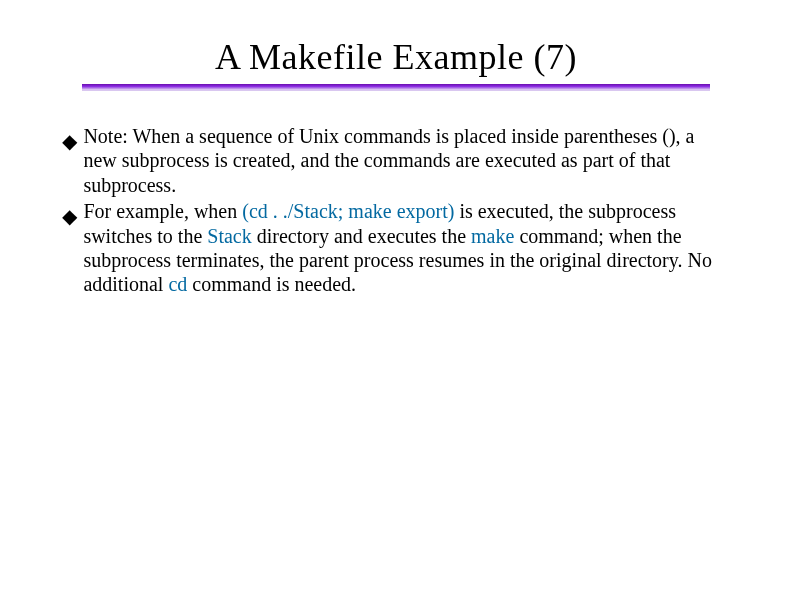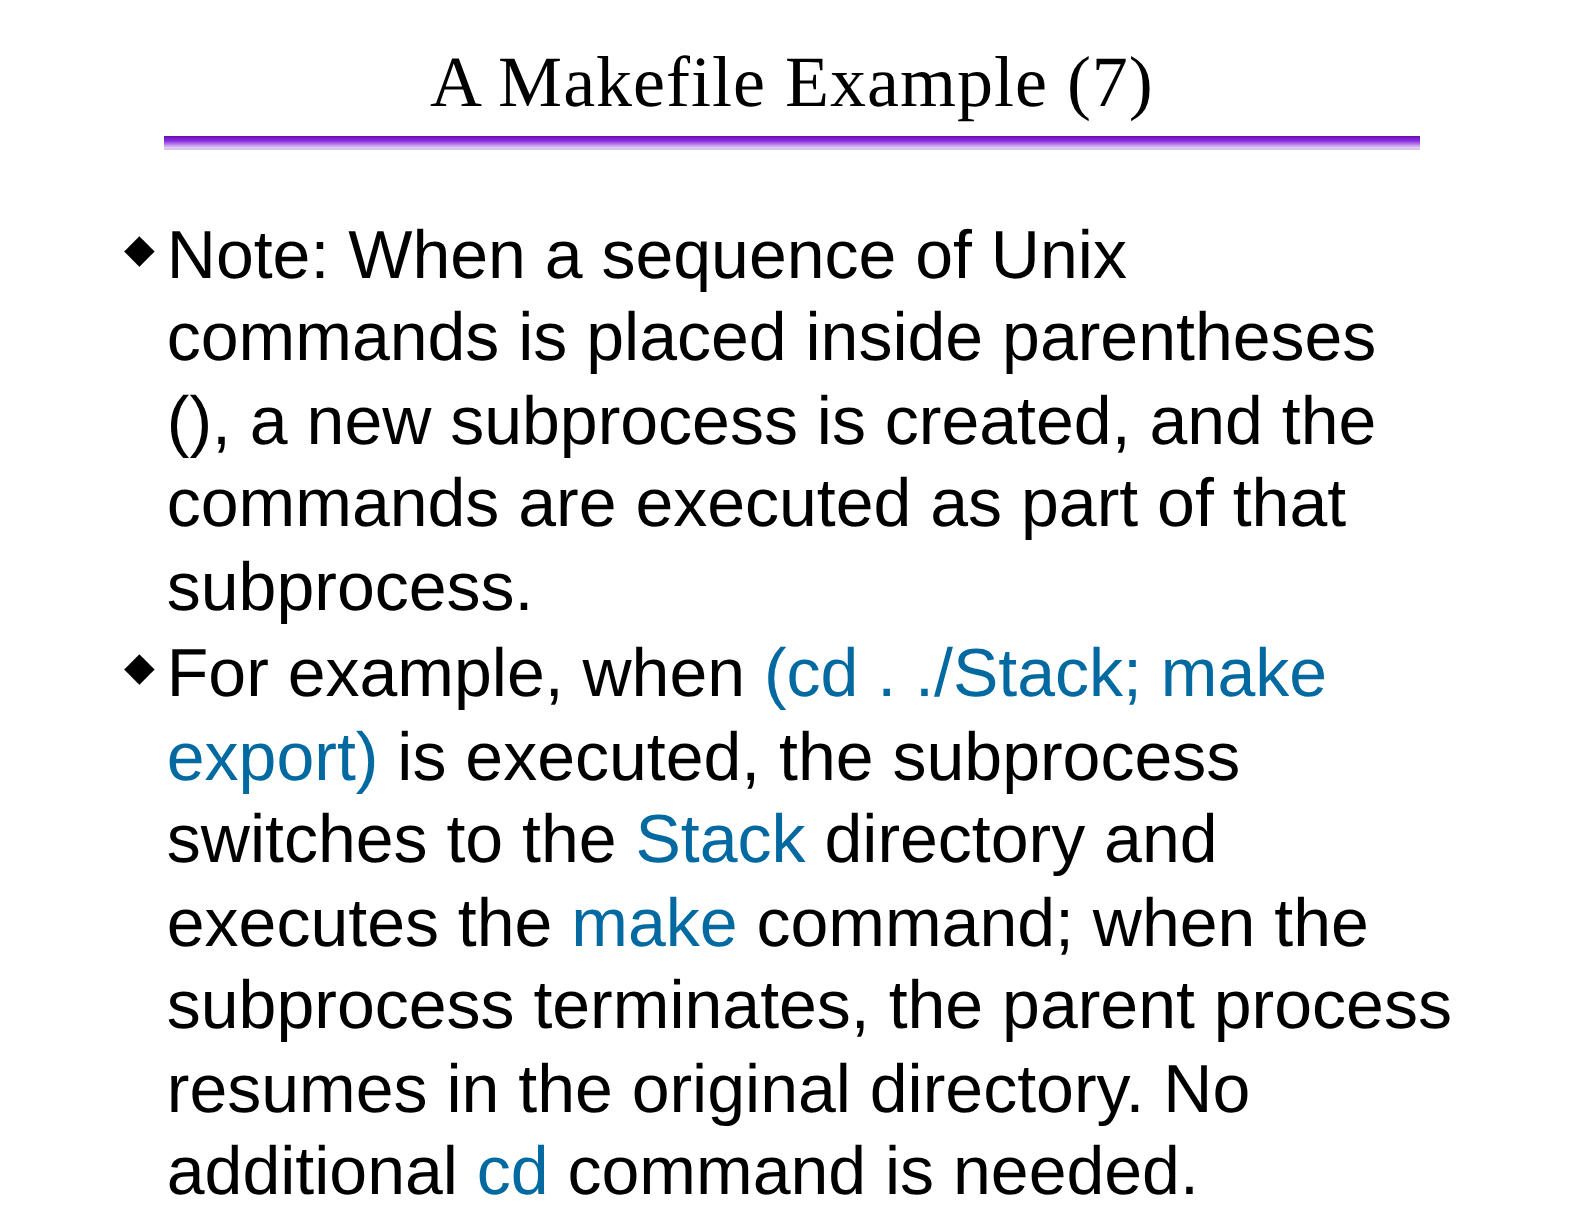--- a/index.html
+++ b/index.html
@@ -14,21 +14,21 @@
   .slide {
     width: 792px;
     height: 612px;
     box-sizing: border-box;
     padding: 20px 40px 30px 40px;
   }
   .title {
     text-align: center;
     font-size: 36px;
     font-weight: normal;
-    margin-top: 0;
+    margin-top: 16px;
     margin-bottom: 6px;
     letter-spacing: 0.5px;
   }
   .underline {
     height: 6px;
     width: 628px;
     margin: 0 auto 34px auto;
     background: linear-gradient(to bottom,
       #6a0dad 0%,
       #8a2be2 40%,
@@ -45,22 +45,22 @@
     margin-bottom: 2px;
   }
   .bullet {
     font-size: 20px;
     line-height: 34px;
     margin-right: 6px;
     color: #000000;
     flex-shrink: 0;
   }
   .text {
-    font-family: Liberation Sans, sans-serif;
-    font-size: 34px;
+    font-family: Liberation Serif, serif;
+    font-size: 20px;
     line-height: 1.22;
     color: #000000;
   }
   .hl {
     color: #0369a1;
   }
 </style>
 </head>
 <body>
 

